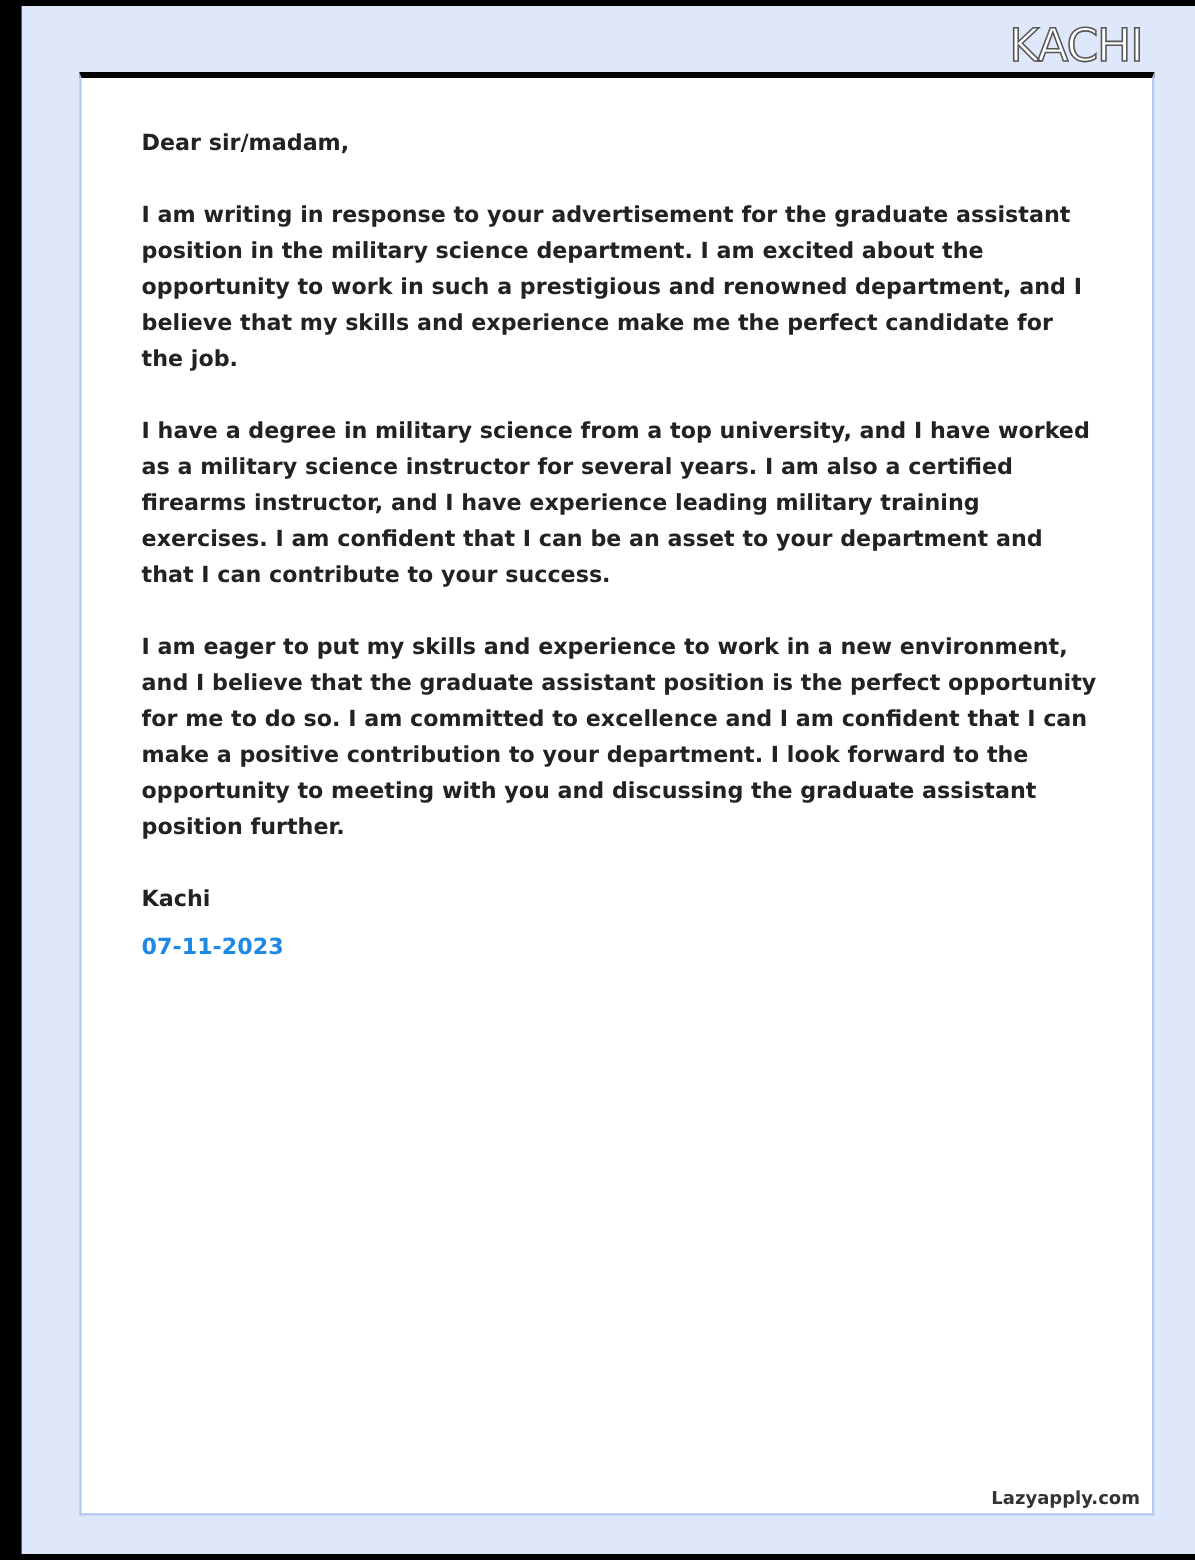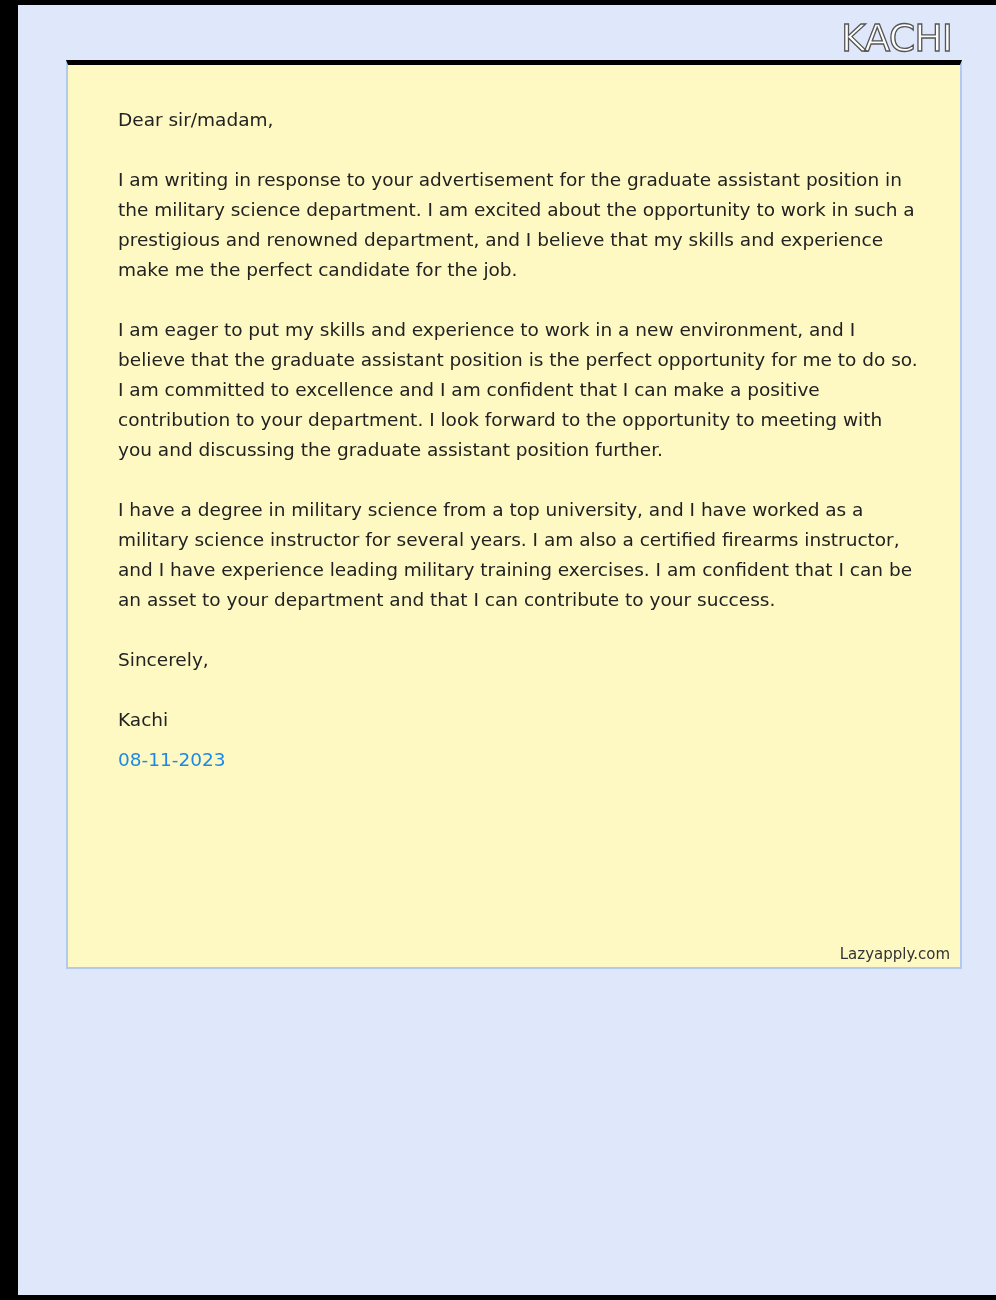--- a/index.html
+++ b/index.html
@@ -1,39 +1,38 @@
 <!DOCTYPE html>
 <html><head>
 <meta charset="utf-8">
 <style>
   html, body { margin:0; padding:0; }
   body { width:996px; height:1300px; position:relative; background:#000; overflow:hidden;
          font-family:"DejaVu Sans", "Liberation Sans", sans-serif; }
   .frame { position:absolute; left:18px; top:5px; width:986px; height:1290px; background:#dfe7fb; }
   .brand { position:absolute; right:52px; top:14px; font-size:38px; letter-spacing:-1px;
            color:#fff; -webkit-text-stroke:1.3px #555; font-family:"DejaVu Sans", sans-serif; line-height:1; }
-  .page { position:absolute; left:48px; top:55px; width:896px; height:909px; background:#fef9c3;
+  .page { position:absolute; left:48px; top:55px; width:896px; height:1203px; background:#ffffff;
           border-left:2px solid #b4c9f0; border-right:2px solid #b4c9f0; border-bottom:2px solid #b4c9f0;
-          border-top:5px solid #000; box-sizing:border-box; }
+          border-top:5px solid #000; box-sizing:border-box;font-weight:bold; }
   .letter { position:absolute; left:50px; top:40px; width:800px; color:#222; font-size:18.5px; line-height:30px; }
   .letter p { margin:0 0 30px 0; }
   .letter .signature { margin-bottom:10px; }
   .letter .date { color:#1e88e5; margin:0; }
   .footer { position:absolute; right:10px; bottom:4px; font-size:15px; color:#333; }
 </style>
 </head>
 <body>
 
 <div class="frame">
   <div class="brand">KACHI</div>
   <div class="page">
     <div class="letter">
       <p>Dear sir/madam,</p>
       <p>I am writing in response to your advertisement for the graduate assistant position in the military science department. I am excited about the opportunity to work in such a prestigious and renowned department, and I believe that my skills and experience make me the perfect candidate for the job.</p>
+      <p>I have a degree in military science from a top university, and I have worked as a military science instructor for several years. I am also a certified firearms instructor, and I have experience leading military training exercises. I am confident that I can be an asset to your department and that I can contribute to your success.</p>
       <p>I am eager to put my skills and experience to work in a new environment, and I believe that the graduate assistant position is the perfect opportunity for me to do so. I am committed to excellence and I am confident that I can make a positive contribution to your department. I look forward to the opportunity to meeting with you and discussing the graduate assistant position further.</p>
-      <p>I have a degree in military science from a top university, and I have worked as a military science instructor for several years. I am also a certified firearms instructor, and I have experience leading military training exercises. I am confident that I can be an asset to your department and that I can contribute to your success.</p>
-      <p>Sincerely,</p>
       <p class="signature">Kachi</p>
-      <p class="date">08-11-2023</p>
+      <p class="date">07-11-2023</p>
     </div>
     <div class="footer">Lazyapply.com</div>
   </div>
 </div>
 
 </body></html>

